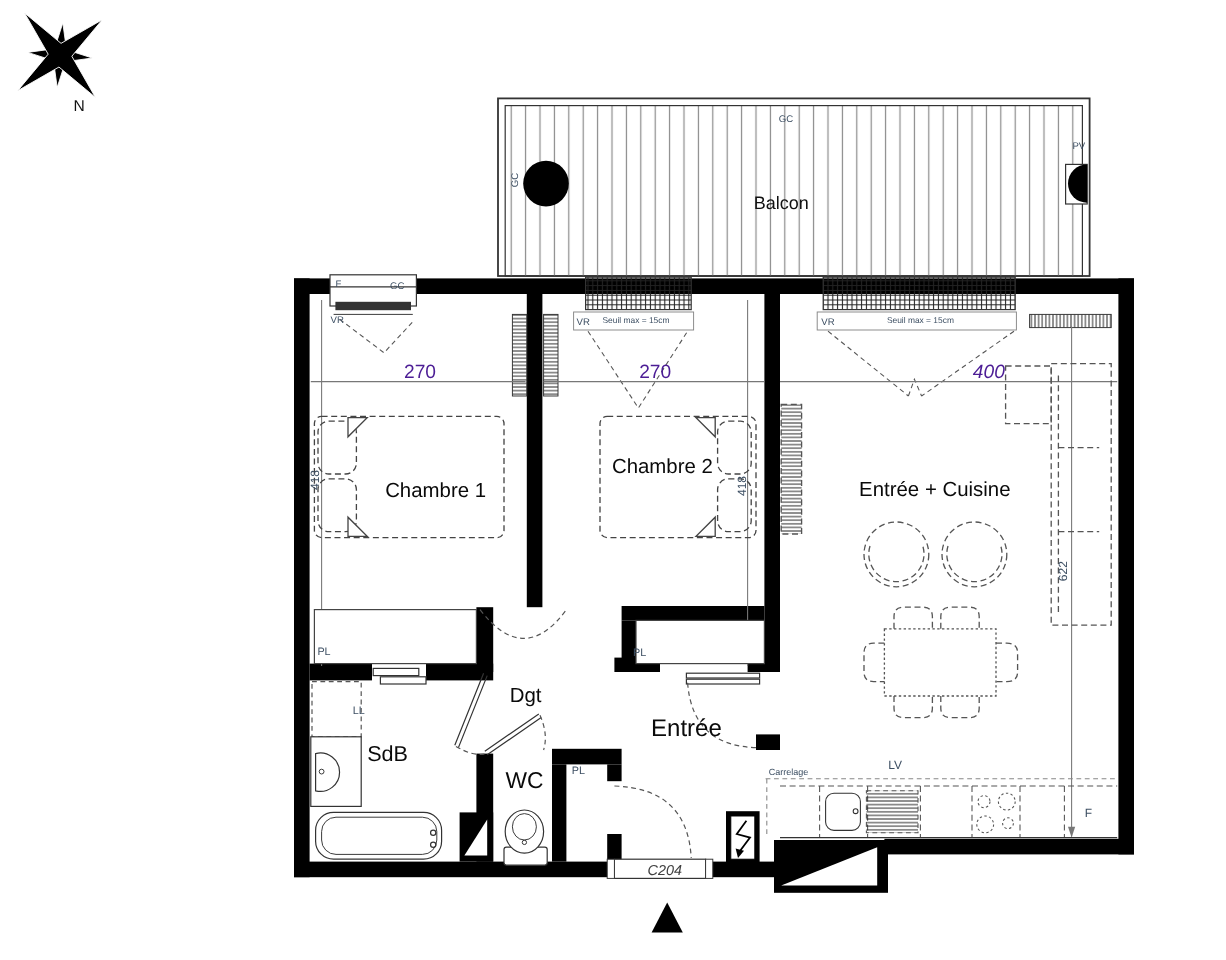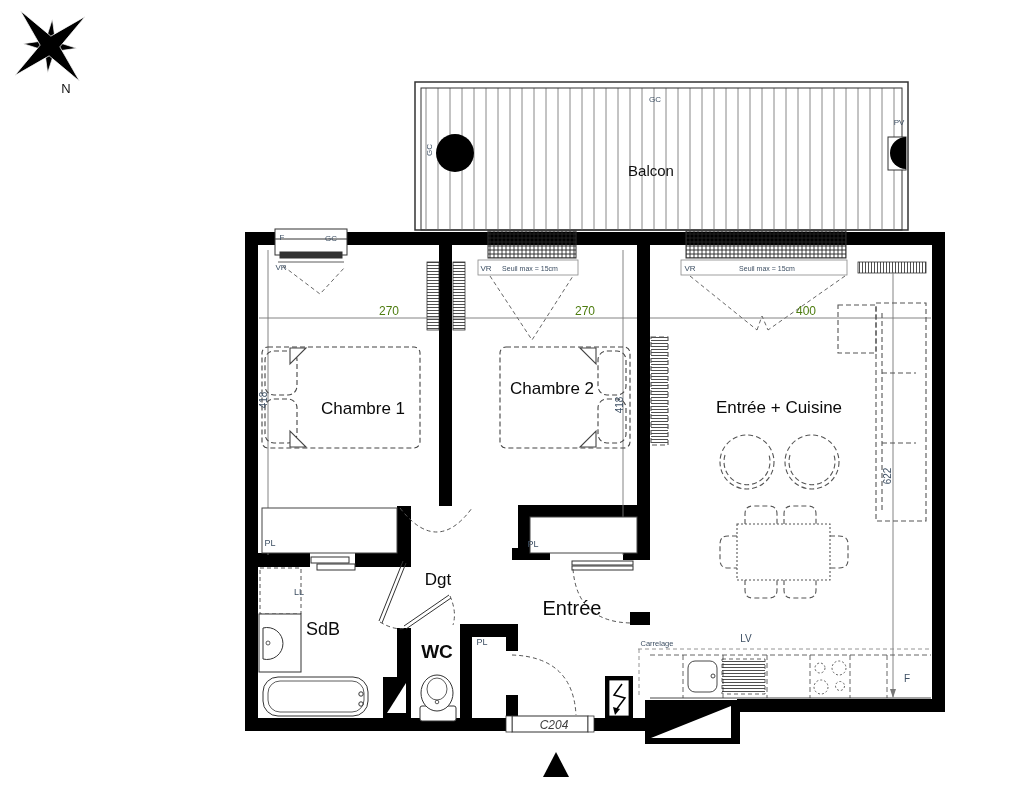--- a/index.html
+++ b/index.html
@@ -3,21 +3,21 @@
 <meta charset="utf-8">
 <style>
   html,body{margin:0;padding:0;background:#fff;}
   #plan{position:relative;width:1022px;height:800px;background:#fff;overflow:hidden;
         font-family:"Liberation Sans", sans-serif;}
   #plan svg{position:absolute;left:0;top:0;}
   .lbl{position:absolute;transform:translate(-50%,-50%);white-space:nowrap;color:#111;}
   .room{font-size:17px;color:#0a0a0a;}
   .small{font-size:8px;color:#3d4f63;}
   .tiny{font-size:7px;color:#3d4f63;}
-  .dim{font-size:12px;color:#4d7c0f;margin-left:39px;}
+  .dim{font-size:16px;color:#4c1d95;}
   .dimv{font-size:10px;color:#3d4f63;transform:translate(-50%,-50%) rotate(-90deg);}
   .rot90{transform:translate(-50%,-50%) rotate(-90deg);}
   .mid{font-size:9px;color:#3d4f63;}
   .code{font-size:12px;color:#404040;font-style:italic;}
 </style>
 </head>
 <body>
 
 <div id="plan">
 
@@ -226,30 +226,30 @@
 <div class="lbl small" style="left:282px;top:237px;">F</div>
 <div class="lbl small" style="left:331px;top:238px;">GC</div>
 <div class="lbl small" style="left:281px;top:267px;">VR</div>
 <div class="lbl small" style="left:486px;top:268px;">VR</div>
 <div class="lbl tiny" style="left:530px;top:268px;">Seuil max = 15cm</div>
 <div class="lbl small" style="left:690px;top:268px;">VR</div>
 <div class="lbl tiny" style="left:767px;top:268px;">Seuil max = 15cm</div>
 
 <div class="lbl dim" style="left:350px;top:311px;">270</div>
 <div class="lbl dim" style="left:546px;top:311px;">270</div>
-<div class="lbl dim" style="left:767px;top:311px;">400</div>
+<div class="lbl dim" style="left:824px;top:311px;font-style:italic;">400</div>
 <div class="lbl dimv" style="left:263px;top:400px;">418</div>
 <div class="lbl dimv" style="left:619px;top:405px;">418</div>
 <div class="lbl dimv" style="left:887px;top:476px;">622</div>
 
 <div class="lbl room" style="left:363px;top:409px;">Chambre 1</div>
 <div class="lbl room" style="left:552px;top:389px;">Chambre 2</div>
 <div class="lbl room" style="left:779px;top:408px;">Entrée + Cuisine</div>
 <div class="lbl room" style="left:323px;top:629px;font-size:18px;">SdB</div>
-<div class="lbl room" style="left:437px;top:652px;font-size:19px;font-weight:bold;">WC</div>
+<div class="lbl room" style="left:437px;top:652px;font-size:19px;">WC</div>
 <div class="lbl room" style="left:438px;top:580px;">Dgt</div>
 <div class="lbl room" style="left:572px;top:608px;font-size:20px;">Entrée</div>
 
 <div class="lbl mid" style="left:270px;top:543px;">PL</div>
 <div class="lbl mid" style="left:533px;top:544px;">PL</div>
 <div class="lbl mid" style="left:482px;top:642px;">PL</div>
 <div class="lbl mid" style="left:278px;top:592px;margin-left:21px;">LL</div>
 <div class="lbl mid" style="left:746px;top:638px;font-size:10px;">LV</div>
 <div class="lbl mid" style="left:907px;top:678px;font-size:10px;">F</div>
 <div class="lbl tiny" style="left:657px;top:643px;font-size:7.5px;">Carrelage</div>

